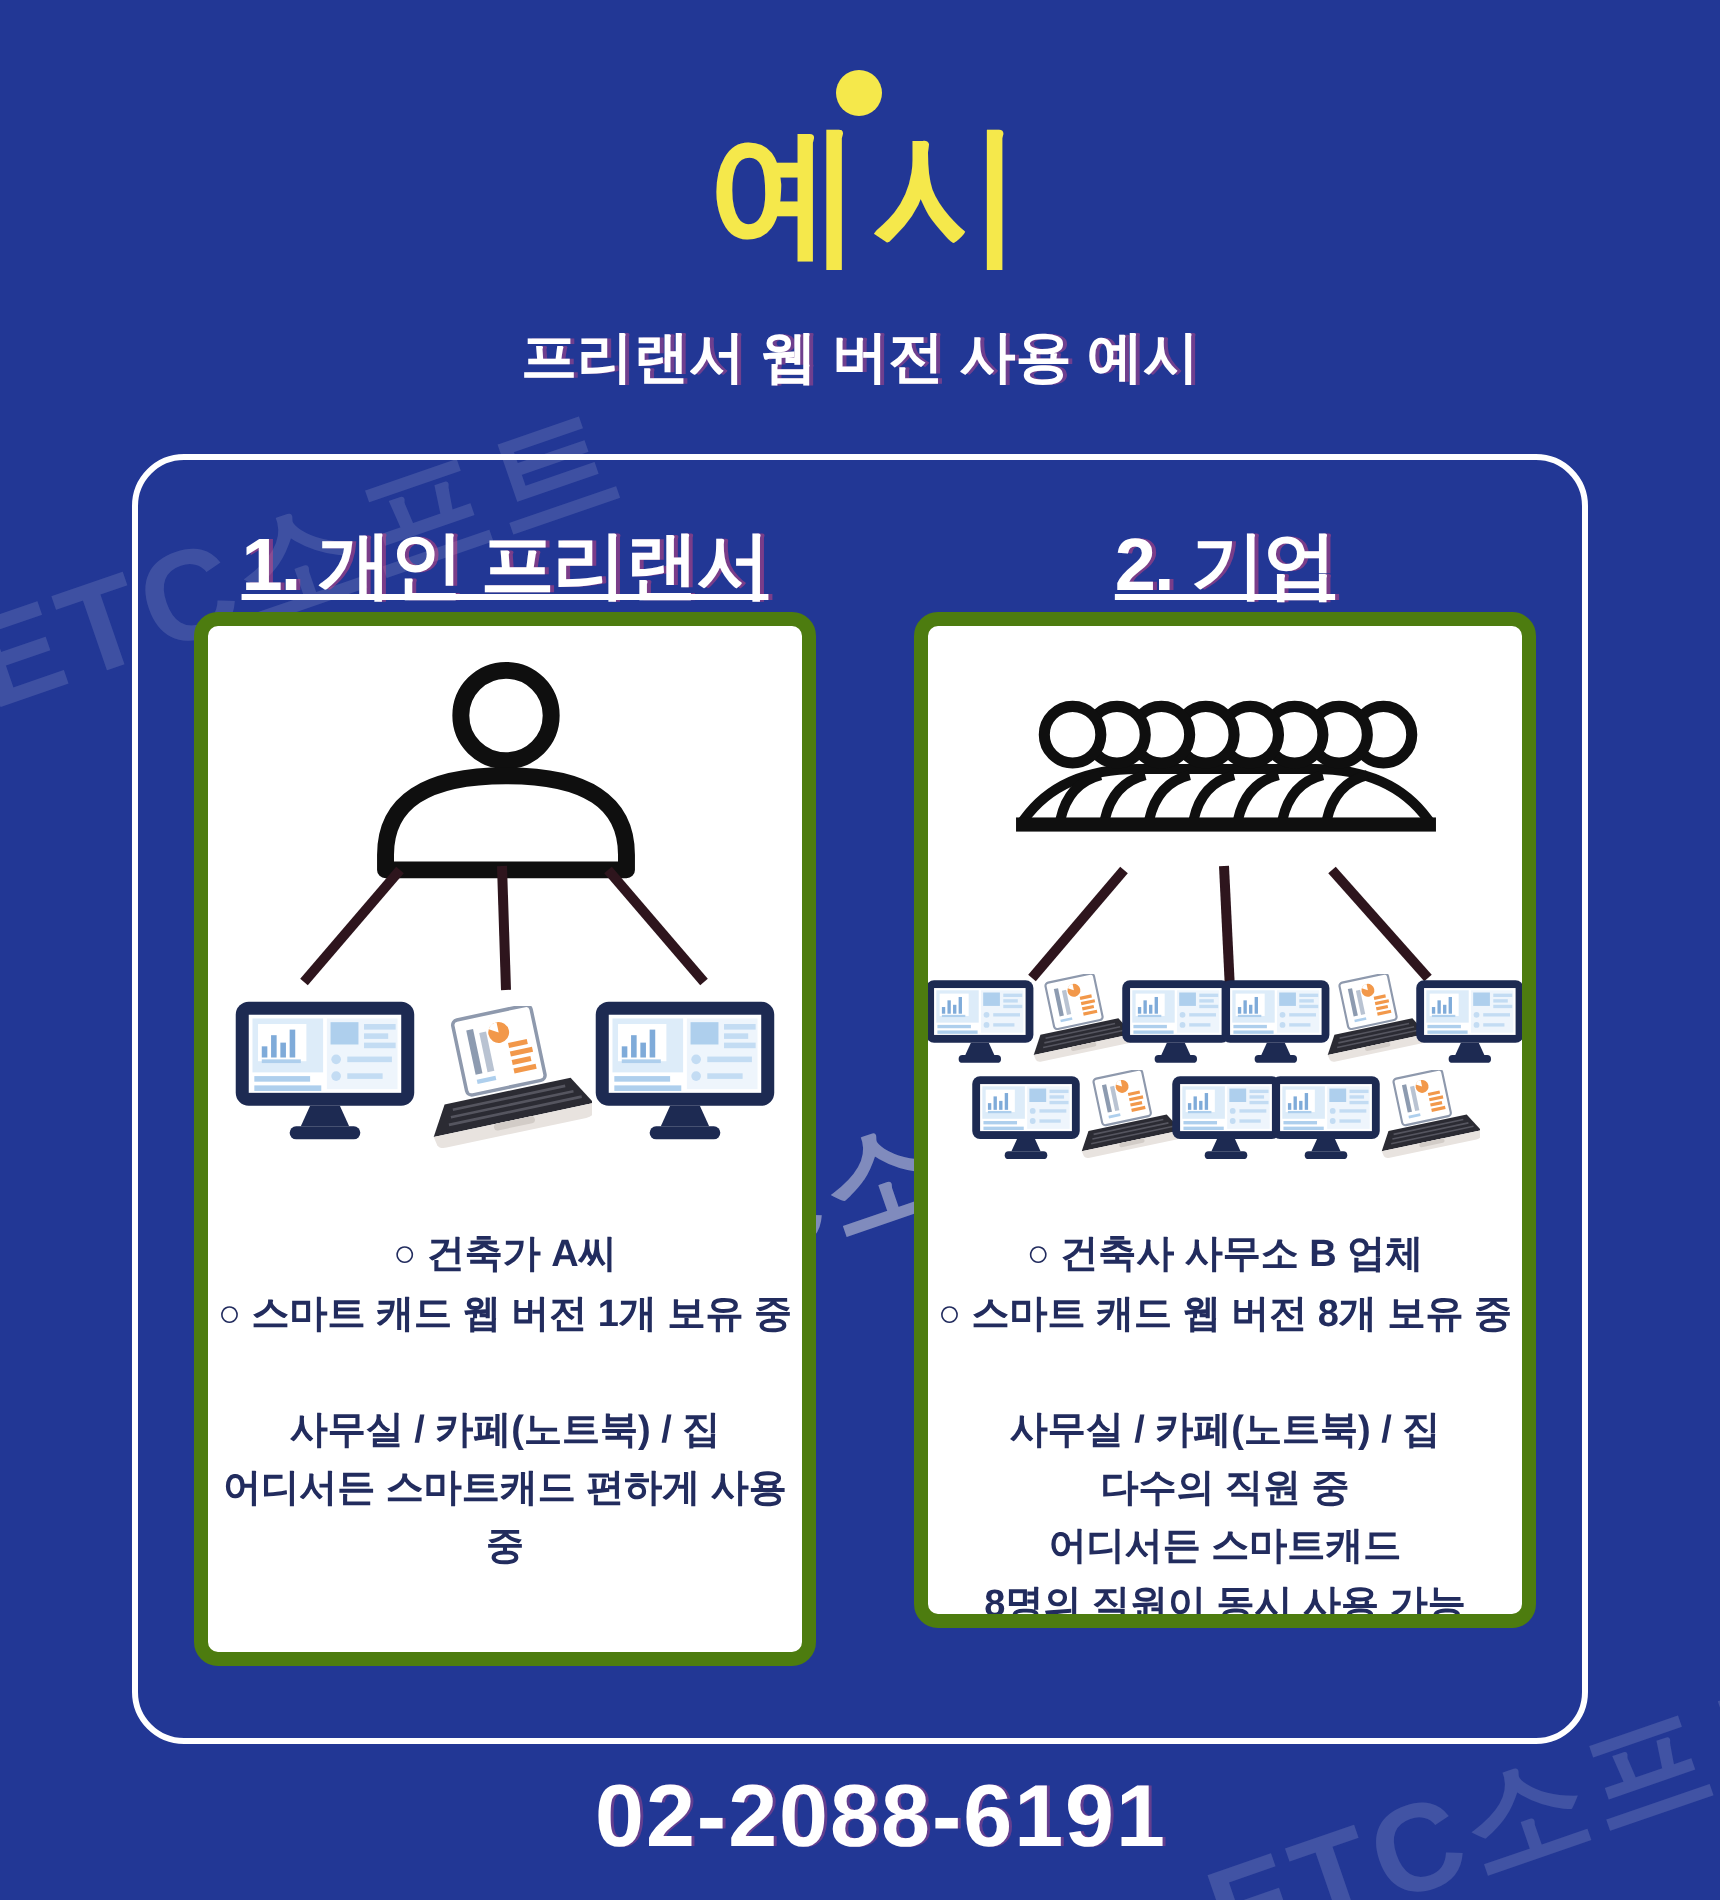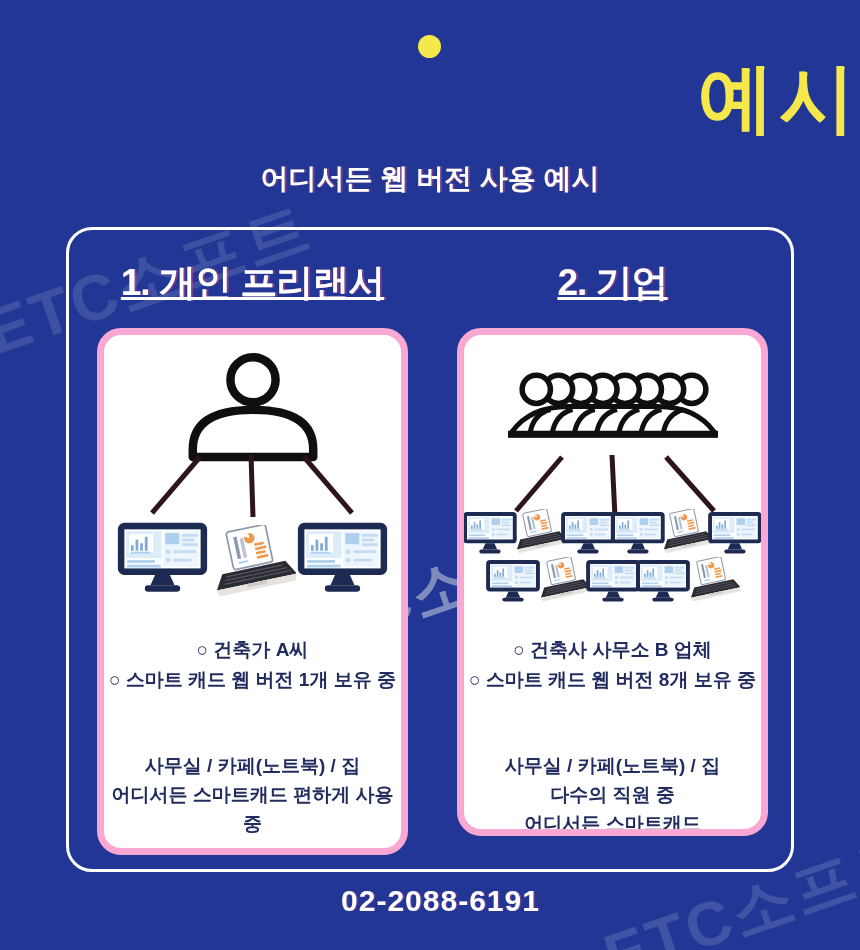--- a/index.html
+++ b/index.html
@@ -8,36 +8,36 @@
     background:#223795; font-family:"Liberation Sans", sans-serif;
   }
   
   .wm{position:absolute; font-weight:800; white-space:nowrap; transform:rotate(-19deg); letter-spacing:3px; pointer-events:none;}
   .wm1{left:-20px; top:236px; font-size:64px; color:rgba(255,255,255,0.13);}
   .wm2{left:282px; top:548px; font-size:60px; color:rgba(206,210,222,0.55);}
   .wm3{left:598px; top:864px; font-size:62px; color:rgba(255,255,255,0.14);}
   
   .pixel-dot{position:absolute; top:35px; left:50%; width:23px; height:23px; margin-left:-12px;
     background:#f5e84b; border-radius:50%;}
-  .title{position:absolute; top:56px; left:12px; right:0; margin:0; text-align:right;
+  .title{position:absolute; top:56px; left:12px; right:0; margin:0; text-align:center;
     font-size:76px; line-height:84px; font-weight:900; letter-spacing:5px; color:#f5e84b;}
   .subtitle{position:absolute; top:160px; left:0; right:0; text-align:center;
     font-size:28px; font-weight:700; color:#ffffff;
     text-shadow:2px 0 0 rgba(255,80,130,0.35);}
   
   .panel{position:absolute; left:66px; top:227px; width:728px; height:645px;
     border:3px solid #ffffff; border-radius:26px; box-sizing:border-box;}
   .heading{position:absolute; top:28px; margin:0; width:311px; text-align:center;
     font-size:37px; font-weight:800; color:#ffffff; letter-spacing:-1px;
     text-shadow:2px 0 0 rgba(255,70,120,0.4);text-decoration:underline;}
   .heading-left{left:28px;}
   .heading-right{left:388px;}
   
-  .card{position:absolute; top:98px; width:311px; background:#ffffff;
-    border:7px solid #f9a8d4; border-radius:24px; box-sizing:border-box; overflow:hidden;}
+  .card{position:absolute; top:76px; width:311px; background:#ffffff;
+    border:7px solid #4d7c0f; border-radius:12px; box-sizing:border-box; overflow:hidden;}
   .card-left{left:28px; height:527px;}
   .card-right{left:388px; height:508px;}
   .card .main-icon{position:absolute; left:50%; transform:translateX(-50%);}
   .card-left .main-icon{top:16px; width:160px; height:114px;}
   .card-right .main-icon{top:34px; width:214px; height:75px;}
   .connectors{position:absolute; top:118px; left:0; width:297px; height:70px;}
   
   .devices-row{position:absolute; top:186px; left:0; right:0; display:flex;
     justify-content:space-between; align-items:flex-start; padding:0 12px;}
   .card-left .device{width:94px;}
@@ -45,24 +45,24 @@
   .devices-area{position:absolute; top:176px; left:0; right:0; height:126px;}
   .devices-area .drow{position:absolute; display:flex; justify-content:space-between; align-items:flex-start;}
   .devices-area .drow1{top:0; left:1px; right:1px;}
   .devices-area .drow2{top:48px; left:24px; right:24px;}
   .card-right .device{width:56px; margin:0 -3px;}
   .card-right .device.laptop{width:54px; margin-top:-2px;}
   
   .bullets{position:absolute; top:300px; left:0; right:0; text-align:center;
     font-size:19px; line-height:30px; font-weight:700; color:#222c5e;}
   .desc{position:absolute; top:388px; left:0; right:0; text-align:center;
-    font-size:19px; line-height:29px; font-weight:700; color:#222c5e;margin-top:28px;}
+    font-size:19px; line-height:29px; font-weight:700; color:#222c5e;}
   
   .phone{position:absolute; top:884px; left:0; right:0; text-align:center;
-    font-size:30px; font-weight:600; color:#ffffff; letter-spacing:1px;
+    font-size:44px; font-weight:600; color:#ffffff; letter-spacing:1px;
     text-shadow:1.5px 0 0 rgba(255,80,130,0.3);padding-left:21px;}
   .hidden-defs{position:absolute; width:0; height:0; overflow:hidden;}
 </style>
 </head>
 <body>
 
 <svg class="hidden-defs" aria-hidden="true">
   <defs>
     <symbol id="sym-monitor" viewBox="0 0 100 78">
       <rect x="2" y="2" width="96" height="56" rx="7" fill="#1d2a52"></rect>
@@ -111,21 +111,21 @@
 </svg>
 
 <div class="page">
 
   <div class="wm wm1">ETC소프트</div>
   <div class="wm wm2">ETC소프트</div>
   <div class="wm wm3">ETC소프트</div>
 
   <div class="pixel-dot"></div>
   <h1 class="title">예시</h1>
-  <div class="subtitle">어디서든 웹 버전 사용 예시</div>
+  <div class="subtitle">프리랜서 웹 버전 사용 예시</div>
 
   <div class="panel">
     <h2 class="heading heading-left">1. 개인 프리랜서</h2>
     <h2 class="heading heading-right">2. 기업</h2>
 
     <div class="card card-left">
       <svg class="main-icon" viewBox="0 0 170 120">
         <circle cx="85" cy="30" r="24" fill="#ffffff" stroke="#0f0f0f" stroke-width="9"></circle>
         <path d="M21,112 L21,104 Q21,62 85,62 Q149,62 149,104 L149,112 Z" fill="#ffffff" stroke="#0f0f0f" stroke-width="9" stroke-linejoin="round"></path>
       </svg>
@@ -214,19 +214,20 @@
           </div>
       </div>
       <div class="bullets">
         <div>○ 건축사 사무소 B 업체</div>
         <div>○ 스마트 캐드 웹 버전 8개 보유 중</div>
       </div>
       <div class="desc">
         <div>사무실 / 카페(노트북) / 집</div>
         <div>다수의 직원 중</div>
         <div>어디서든 스마트캐드</div>
+        <div>8명의 직원이 동시 사용 가능</div>
       </div>
     </div>
   </div>
 
   <div class="phone">02-2088-6191</div>
 
 </div>
 
 </body></html>

